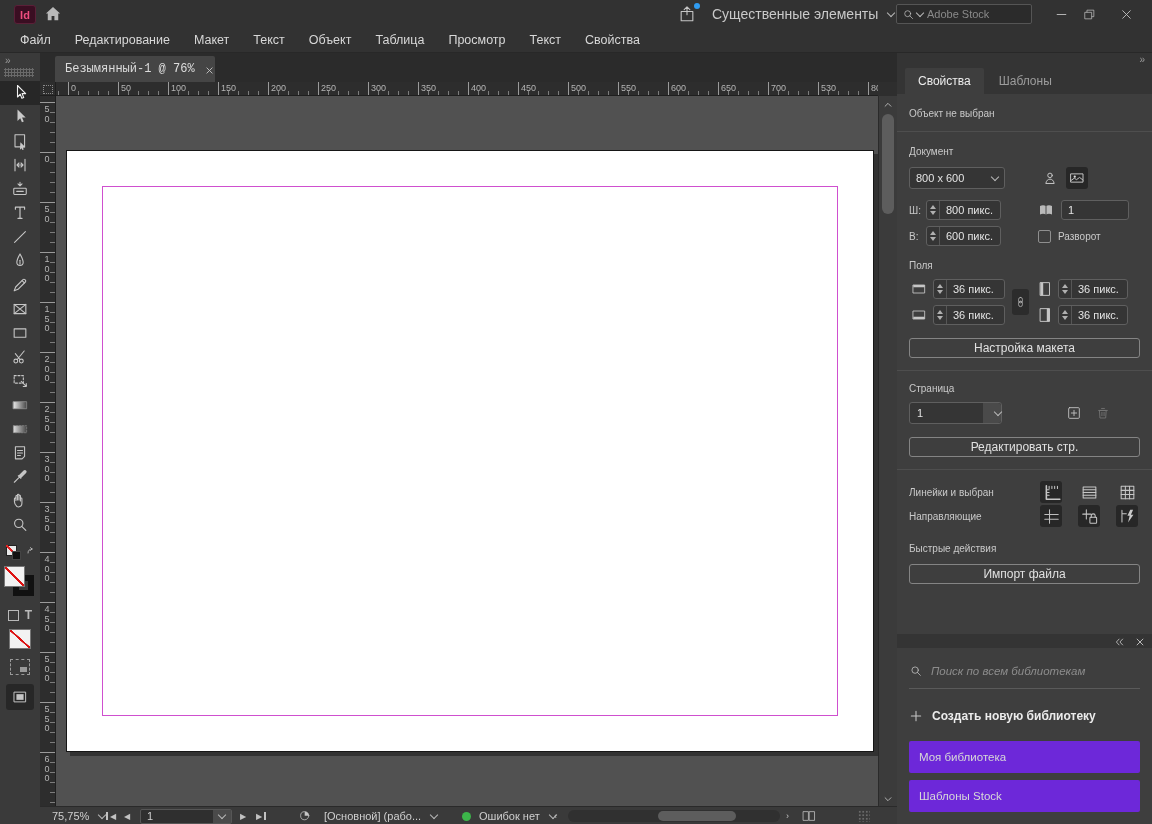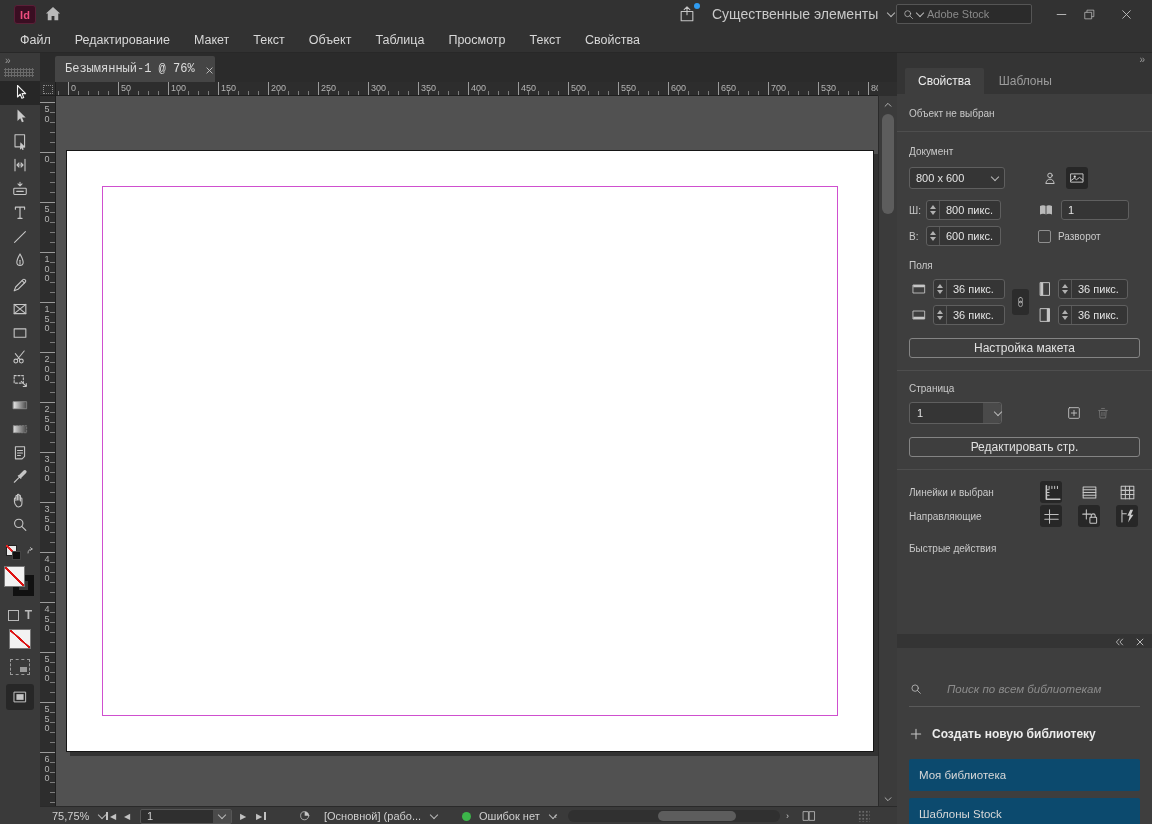--- a/index.html
+++ b/index.html
@@ -145,27 +145,27 @@
   .icnbtn.dark { background:#272727; }
   .checkbox { width:13px; height:13px; border:1px solid #8f8f8f; border-radius:2px; background:transparent; flex:none; }
   .icn { display:inline-block; }
   #cc-strip { height:14px; background:#343434; position:relative; margin-top:0; }
   #cc-strip .icn { position:absolute; top:2px; }
   #cc-tabs { height:26px; background:#343434; display:flex; align-items:flex-end; position:relative; }
   #cc-tab { height:25px; margin-left:6px; padding:0 10px; background:#3e3e3e; display:flex; align-items:center;
     gap:6px; font-size:12px; font-weight:bold; color:#ececec; border-radius:2px 2px 0 0; }
   #cc-burger { position:absolute; right:10px; bottom:6px; width:15px; height:12px; }
   #cc-content { padding:0 12px; }
-  #cc-search { display:flex; align-items:center; gap:24px; margin-top:34px; padding-bottom:10px; border-bottom:1px solid #5a5a5a; }
+  #cc-search { display:flex; align-items:center; gap:8px; margin-top:16px; padding-bottom:10px; border-bottom:1px solid #5a5a5a; }
   #cc-search input { flex:1; min-width:0; background:transparent; border:none; outline:none; color:#bdbdbd;
     font-size:11.5px; font-style:italic; font-family:inherit; }
   #cc-search input::placeholder { color:#8c8c8c; }
   #cc-create { display:flex; align-items:center; gap:9px; margin-top:20px; font-size:12px; font-weight:bold; color:#ececec; }
   #cc-items { margin-top:18px; }
-  .cc-item { height:32px; background:#0c4a6e; border-radius:2px; display:flex; align-items:center;
+  .cc-item { height:32px; background:#6d28d9; border-radius:2px; display:flex; align-items:center;
     padding-left:10px; font-size:11.5px; color:#d8d8d8; margin-bottom:7px; }
 </style>
 </head>
 <body>
 
 <div id="app">
 
   <div id="titlebar">
     <div id="id-logo">Id</div>
     <div id="home-btn"><span class="icn" style="width:22px;height:20px;"><svg width="100%" height="100%" viewBox="0 0 24 24" fill="none" stroke="#c6c6c6" stroke-width="1.3" stroke-linecap="round" stroke-linejoin="round">
@@ -723,20 +723,21 @@
           <div class="icnbtn dark">
               <span class="icn" style="width:19px;height:19px"><svg width="100%" height="100%" viewBox="0 0 24 24" fill="none" stroke="#c6c6c6" stroke-width="1.3" stroke-linecap="round" stroke-linejoin="round">
                   <path d="M5 4v15M5 8.5h5.5"></path>
                   <path d="M15.5 3.5l-3.6 7.4h2.8l-2 8.6 6.8-9.6h-3.2l2.8-6.4z" fill="#c9c9c9" stroke="none"></path>
                 </svg></span>
             </div>
         </div>
       </div>
 
       <div class="sec-label" style="margin-top:16px">Быстрые действия</div>
+      <button class="pbtn" style="margin-top:10px">Импорт файла</button>
     </div>
 
     <div id="cc-strip">
       <span class="icn" style="right:26px;width:13px;height:10px"><svg width="100%" height="100%" viewBox="0 0 24 24" fill="none" stroke="#c6c6c6" stroke-width="1.3" stroke-linecap="round" stroke-linejoin="round">
             <path d="M11 5 4.5 12 11 19M19.5 5 13 12l6.5 7" stroke-width="2"></path>
           </svg></span>
       <span class="icn" style="right:7px;width:10px;height:10px"><svg width="100%" height="100%" viewBox="0 0 24 24" fill="none" stroke="#c6c6c6" stroke-width="1.3" stroke-linecap="round" stroke-linejoin="round">
             <path d="M5 5l14 14M19 5 5 19" stroke-width="2.2"></path>
           </svg></span>
     </div>

